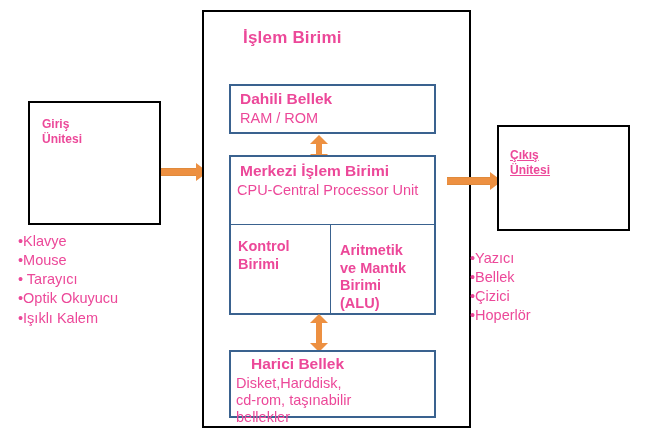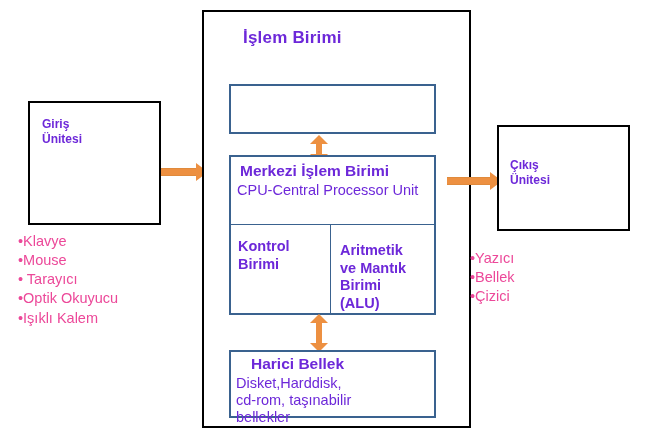--- a/index.html
+++ b/index.html
@@ -29,21 +29,21 @@
   .blue-box {
     position: absolute;
     border: 2px solid #3A628F;
     background: #ffffff;
     box-sizing: border-box;
   }
 
   
   .txt {
     position: absolute;
-    color: #6d28d9;
+    color: #ec4899;
     line-height: 1.18;
     white-space: pre-line;
   }
 
   
   .unit-title {
     font-size: 17px;
     font-weight: bold;
     letter-spacing: 0.2px;
   }
@@ -163,20 +163,22 @@
   <div class="arrow-h" style="left:161px; top:163px; width:48px; height:18px;">
     <div class="shaft" style="width:36px;"></div>
     <div class="head" style="left:35px;"></div>
   </div>
 
   <div class="black-box" style="left:202px; top:10px; width:269px; height:418px;"></div>
 
   <div class="txt unit-title" style="left:243px; top:28px;">İşlem Birimi</div>
 
   <div class="blue-box" style="left:229px; top:84px; width:207px; height:50px;"></div>
+  <div class="txt box-title-lg" style="left:240px; top:90px;">Dahili Bellek</div>
+  <div class="txt box-sub" style="left:240px; top:110px;">RAM / ROM</div>
 
   <div class="arrow-v" style="left:310px; top:135px; height:28px;">
     <div class="head-up"></div>
     <div class="shaft" style="top:8px; height:12px;"></div>
     <div class="head-dn"></div>
   </div>
 
   <div class="blue-box" style="left:229px; top:155px; width:207px; height:160px;"></div>
 
   <div class="txt box-title-lg" style="left:240px; top:162px;">Merkezi İşlem Birimi</div>
@@ -205,22 +207,23 @@
   <div class="txt box-sub" style="left:236px; top:392px;"> cd-rom, taşınabilir</div>
   <div class="txt box-sub" style="left:236px; top:409px;">bellekler</div>
 
   <div class="arrow-h" style="left:447px; top:172px; width:60px; height:18px;">
     <div class="shaft" style="width:44px;"></div>
     <div class="head" style="left:43px;"></div>
   </div>
 
   <div class="black-box" style="left:497px; top:125px; width:133px; height:106px;"></div>
 
-  <div class="txt side-title" style="left:510px; top:158px; width:112px;">Çıkış
+  <div class="txt side-title" style="left:510px; top:148px; width:112px;text-decoration:underline;">Çıkış
 Ünitesi</div>
 
   <div class="bullets" style="left:470px; top:249px; width:150px;">
     <div class="row">•Yazıcı</div>
     <div class="row">•Bellek</div>
     <div class="row">•Çizici</div>
+    <div class="row">•Hoperlör</div>
   </div>
 
 </div>
 
 </body></html>

